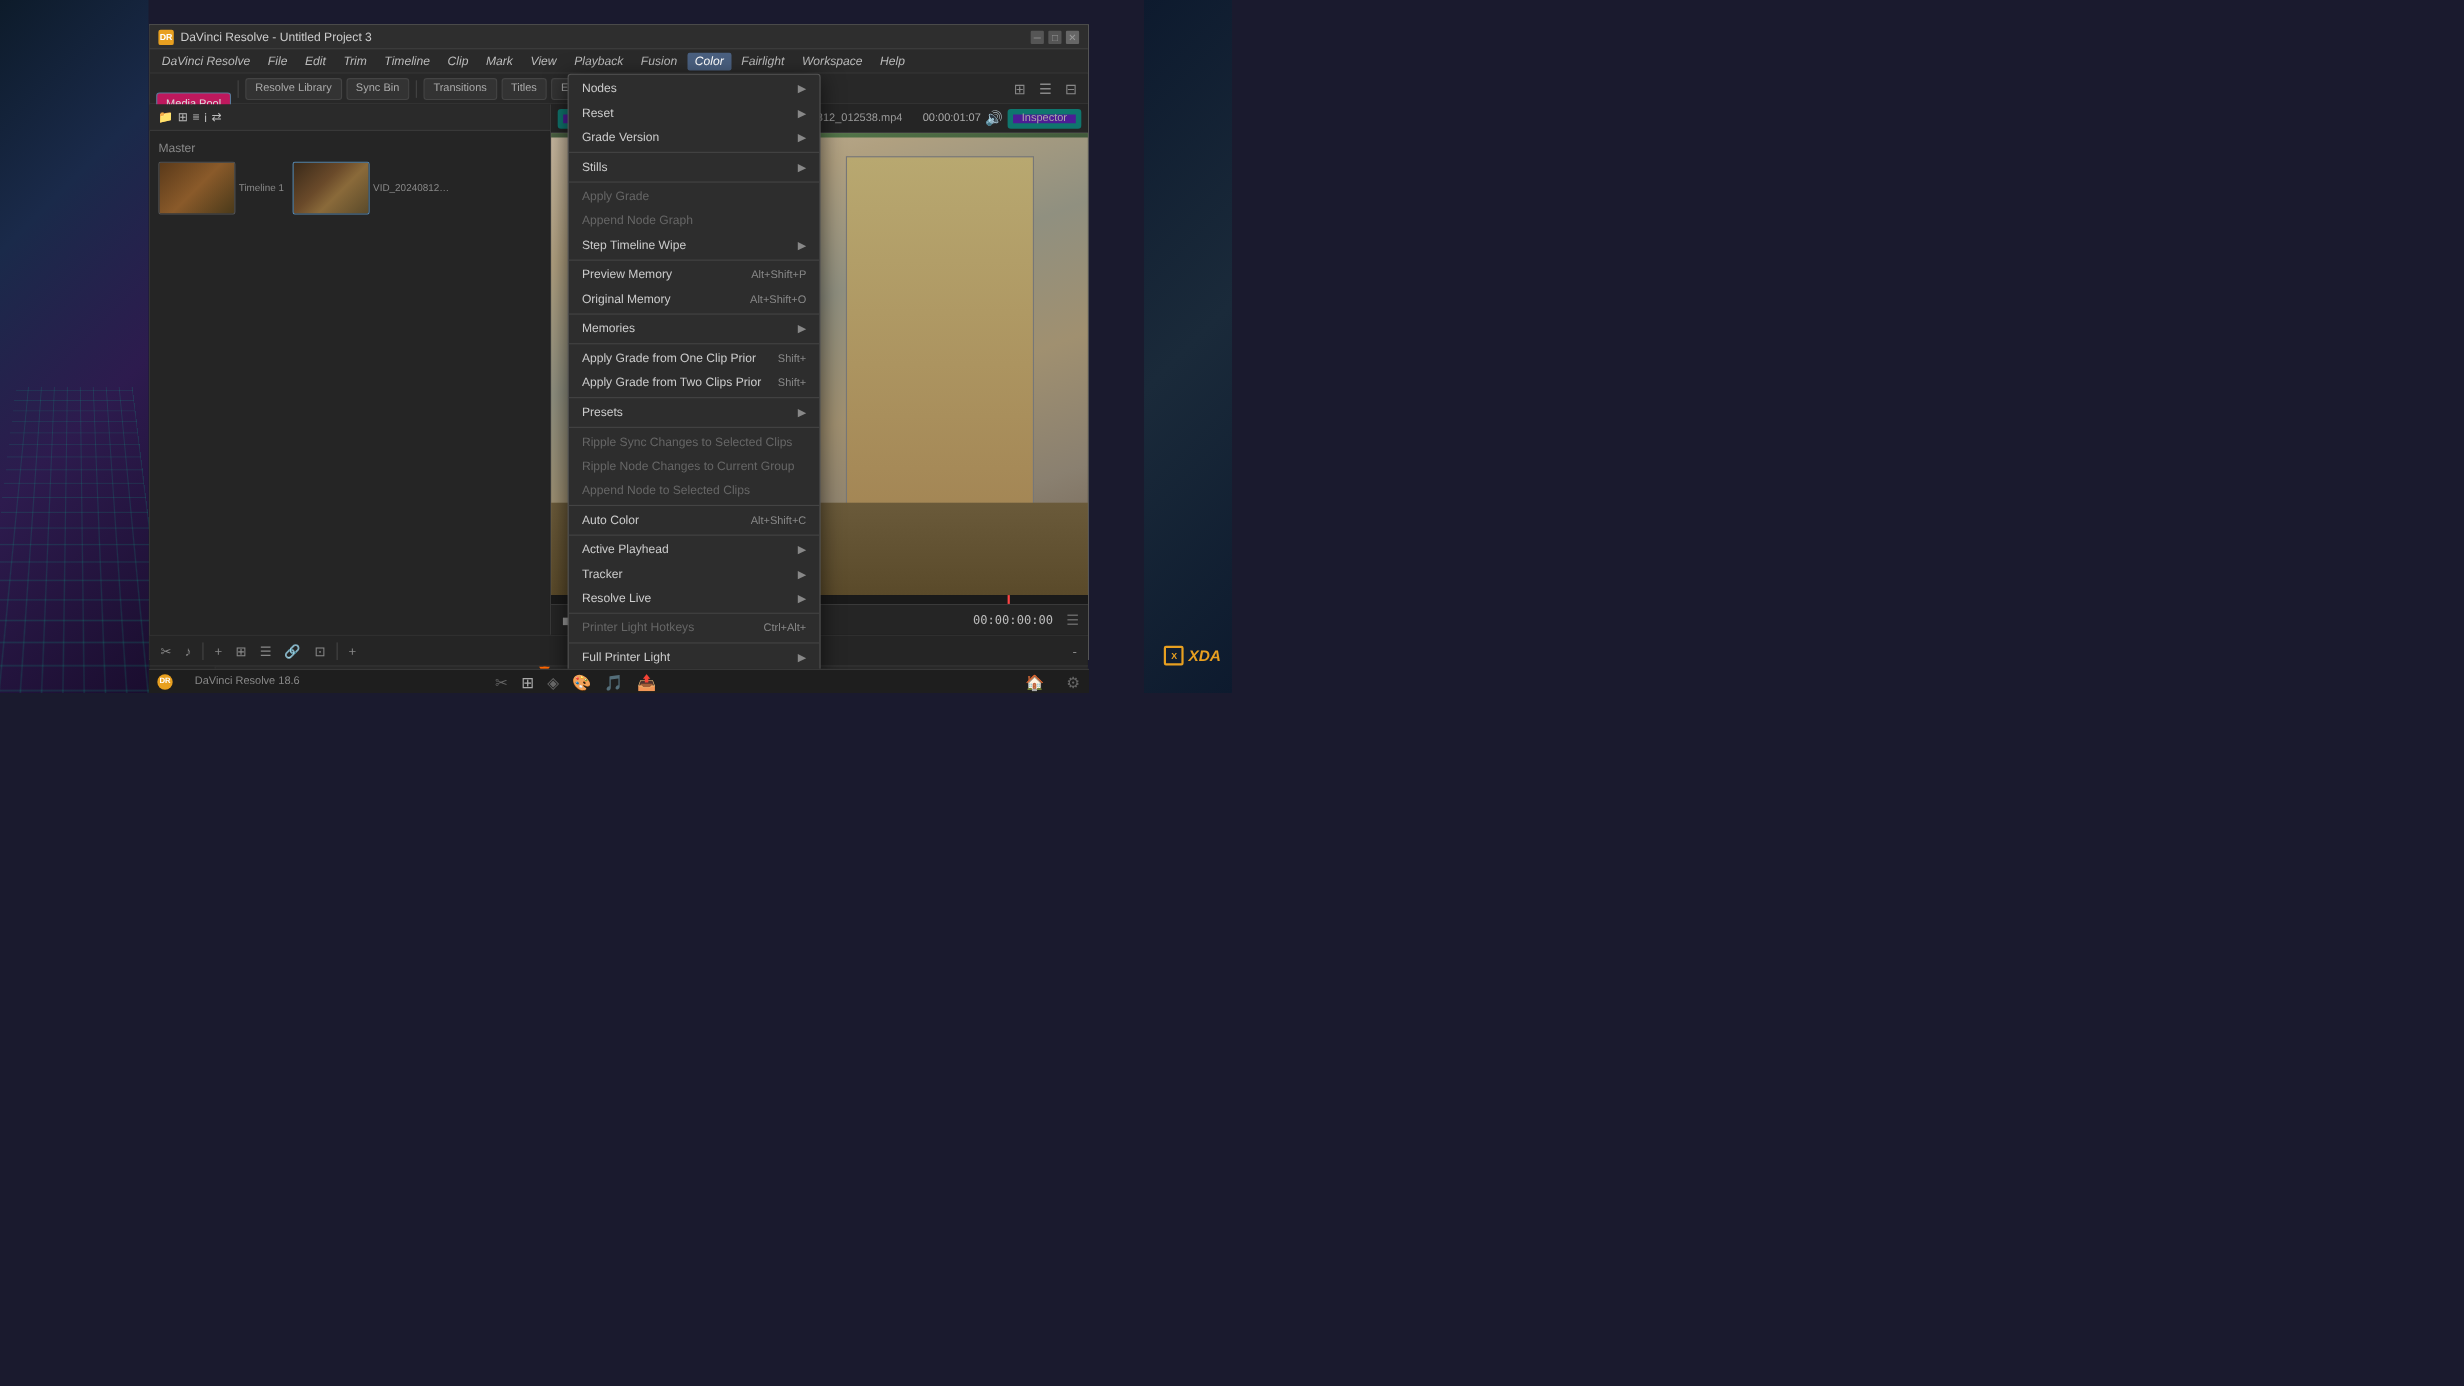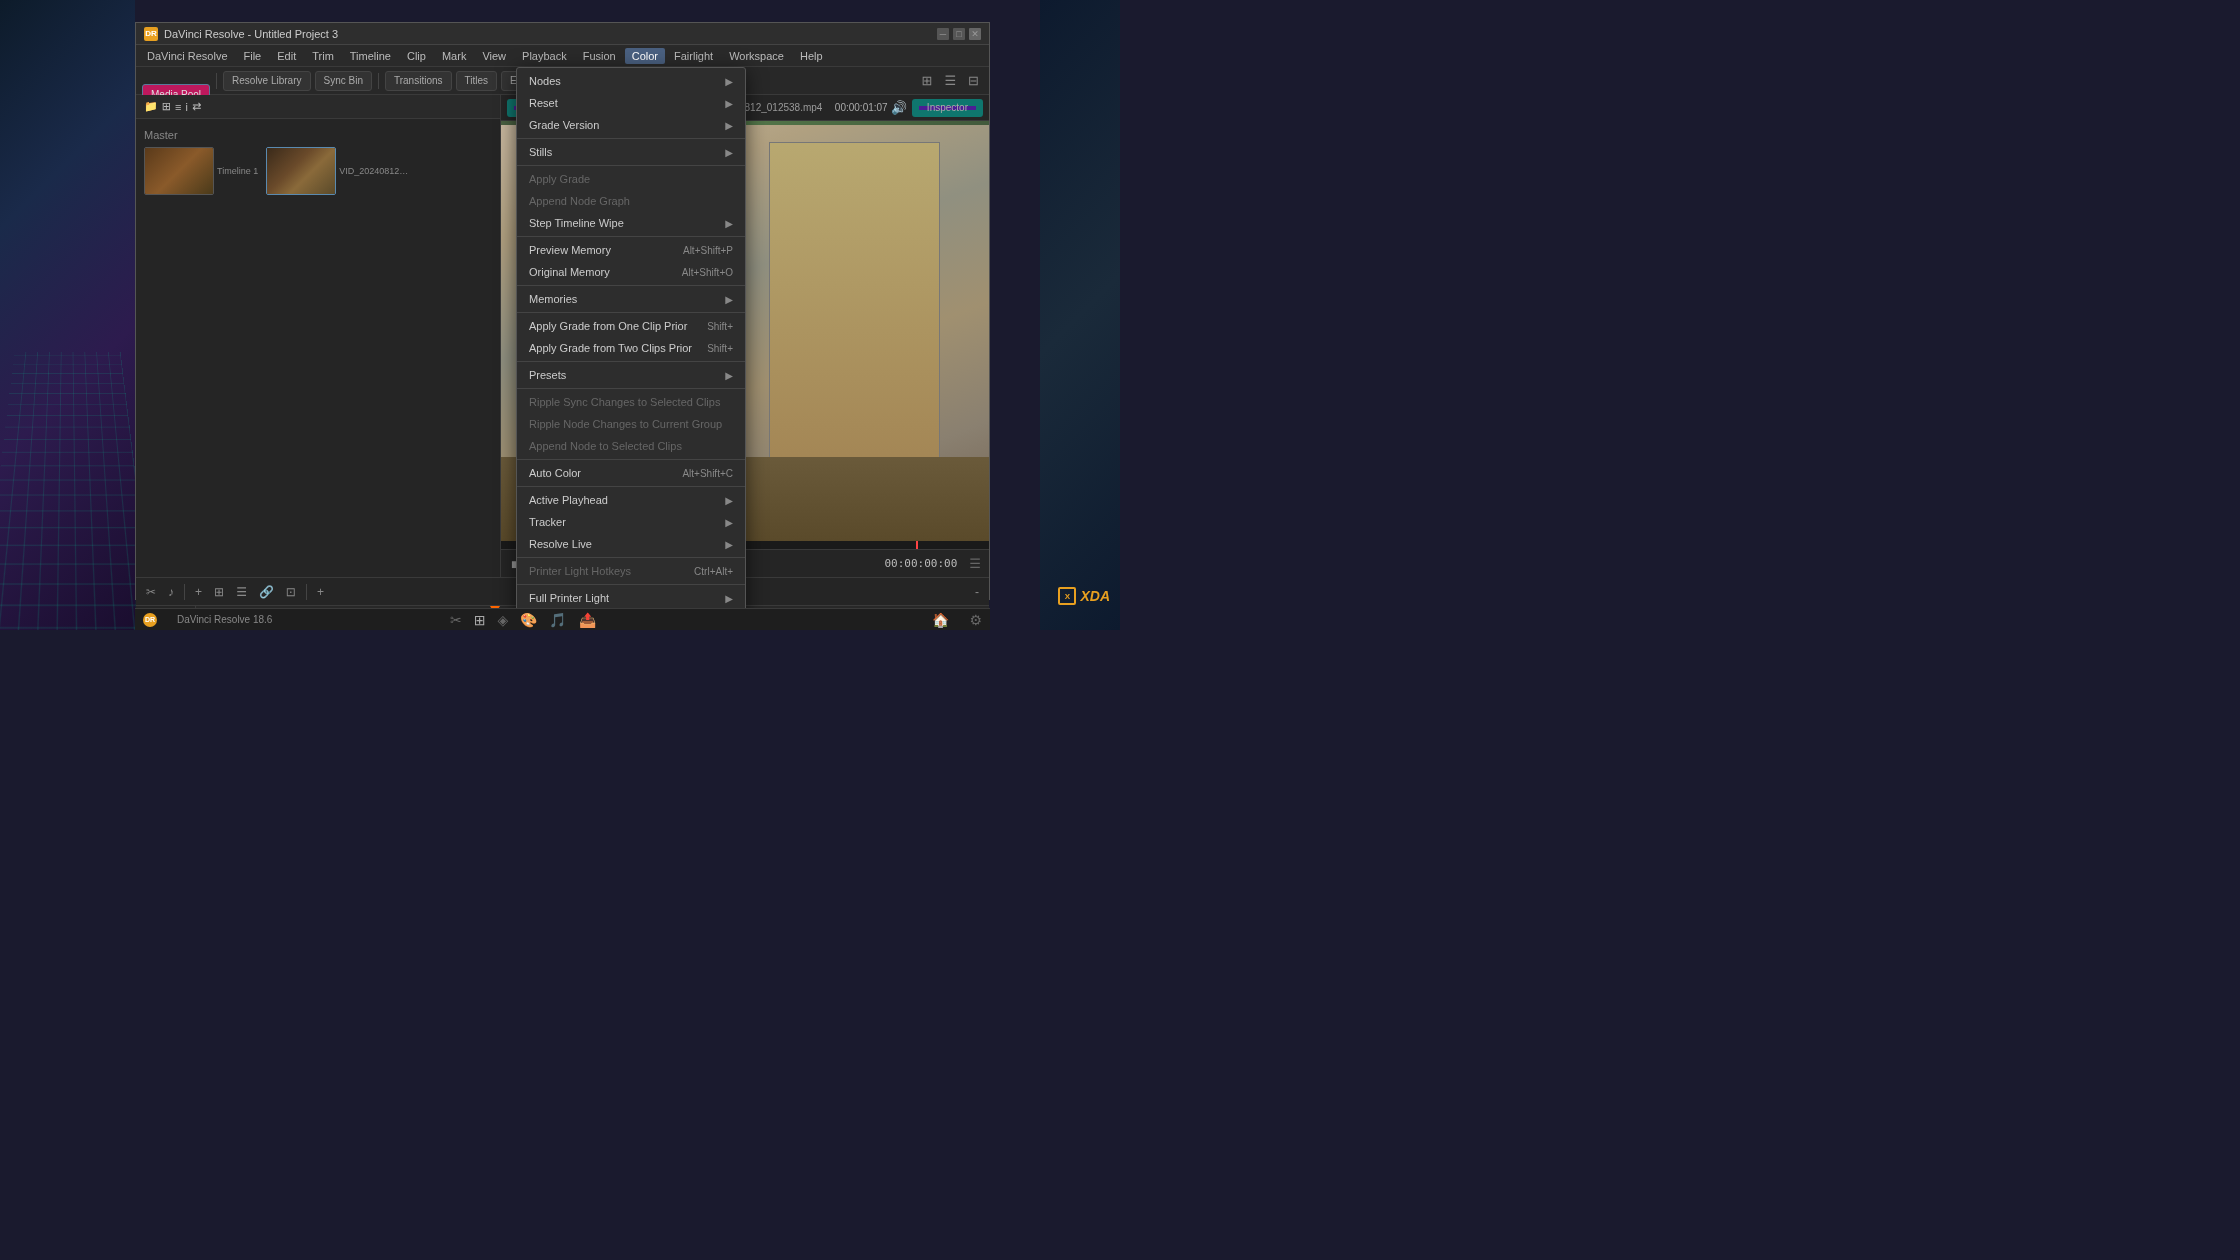--- a/index.html
+++ b/index.html
@@ -107,20 +107,21 @@
 
     
     .menu-bar {
       display: flex;
       align-items: center;
       background: #2a2a2a;
       height: 22px;
       border-bottom: 1px solid #3a3a3a;
       padding: 0 4px;
       gap: 2px;
+      font-style: italic;
     }
     .menu-item {
       padding: 2px 7px;
       font-size: 11px;
       color: #bbb;
       cursor: pointer;
       border-radius: 2px;
       white-space: nowrap;
     }
     .menu-item.color-active {
@@ -283,21 +284,21 @@
       align-items: center;
       justify-content: space-between;
       background: #252525;
       height: 26px;
       padding: 0 6px;
       border-bottom: 1px solid #3a3a3a;
       gap: 4px;
     }
     .preview-btn {
       background: #4c1d95;
-      border: 7px solid #0f766e;
+      border: 5px solid #0f766e;
       color: #aaa;
       padding: 1px 8px;
       font-size: 10px;
       border-radius: 3px;
       cursor: pointer;
       height: 18px;
       display: flex;
       align-items: center;
       gap: 3px;
     }

